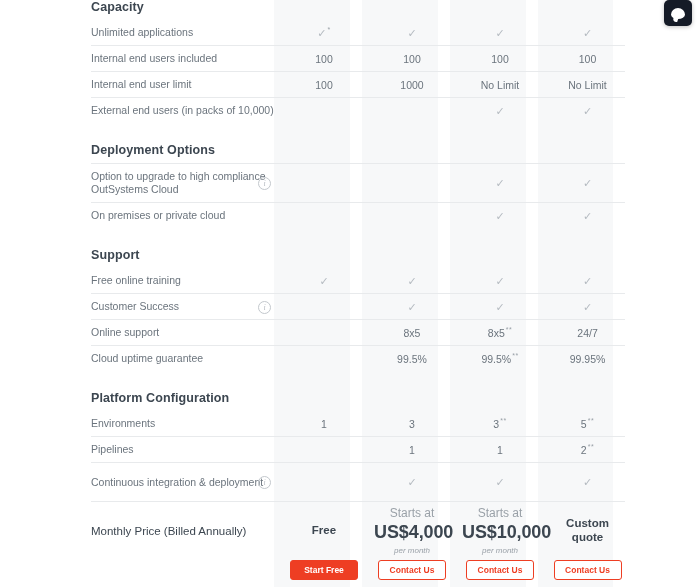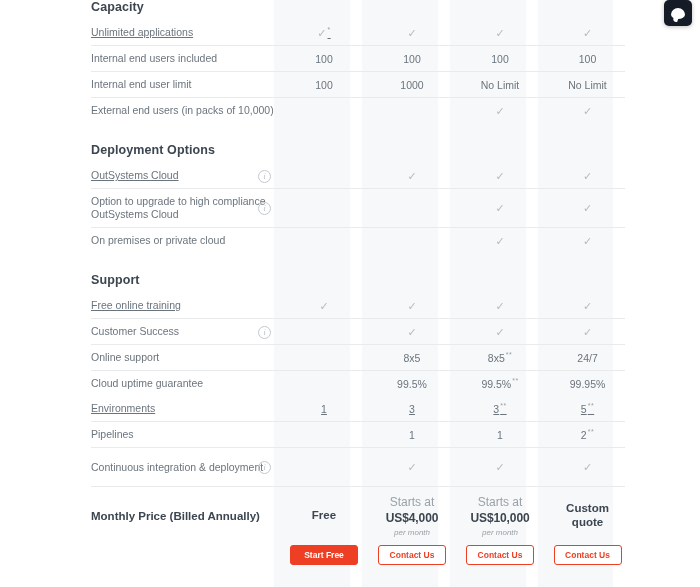--- a/index.html
+++ b/index.html
@@ -80,21 +80,21 @@
     padding-bottom: 6px;
     letter-spacing: .1px;
   }
   tr.section-row.first td { height: 14px; }
 
   
   tr.feat-row > td {
     height: 25px;
     border-top: 1px solid #e8eaec;
   }
-  tr.feat-row.no-rule > td { border-top: none; text-decoration: underline; }
+  tr.feat-row.no-rule > td { border-top: none; }
   tr.feat-row.tall > td { height: 38px; }
 
   td.feat-name {
     position: relative;
     font-size: 10.5px;
     color: #6b747d;
     padding-left: 5px;
     padding-right: 26px;
     line-height: 13px;
   }
@@ -139,37 +139,37 @@
   }
 
   
   tr.price-row > td {
     height: 58px;
     border-top: 1px solid #e8eaec;
     vertical-align: middle;
   }
   td.price-label {
     font-size: 11.5px;
-    font-weight: bold;
+    font-weight: normal;
     color: #3c4650;
     padding-left: 1px;
   }
   td.price-cell {
     text-align: center;
     line-height: 1.18;
   }
   .p-note {
     display: block;
     font-size: 12px;
     color: #9aa1a8;
     margin-bottom: 2px;
   }
   .p-amount {
     display: block;
-    font-size: 12px;
+    font-size: 18px;
     font-weight: bold;
     color: #3c4650;
     letter-spacing: -.1px;
   }
   .p-per {
     display: block;
     font-size: 8px;
     color: #9aa1a8;
     margin-top: 3px;
     font-style: italic;
@@ -316,31 +316,20 @@
             <td class="gap"></td>
             <td class="val"><span class="check">✓</span></td>
             <td class="gap"></td>
             <td class="val"><span class="check">✓</span></td>
           </tr>
           <tr class="section-row">
             <td colspan="9">
               <div class="section-title">Deployment Options</div>
             </td>
           </tr>
-          <tr class="feat-row no-rule">
-            <td class="feat-name"><span>OutSystems Cloud</span><span class="info-icon">i</span></td>
-            <td class="gap"></td>
-            <td class="val empty"></td>
-            <td class="gap"></td>
-            <td class="val"><span class="check">✓</span></td>
-            <td class="gap"></td>
-            <td class="val"><span class="check">✓</span></td>
-            <td class="gap"></td>
-            <td class="val"><span class="check">✓</span></td>
-          </tr>
           <tr class="feat-row tall">
             <td class="feat-name"><span>Option to upgrade to high compliance OutSystems Cloud</span><span class="info-icon">i</span></td>
             <td class="gap"></td>
             <td class="val empty"></td>
             <td class="gap"></td>
             <td class="val empty"></td>
             <td class="gap"></td>
             <td class="val"><span class="check">✓</span></td>
             <td class="gap"></td>
             <td class="val"><span class="check">✓</span></td>
@@ -397,20 +386,25 @@
           <tr class="feat-row">
             <td class="feat-name"><span>Cloud uptime guarantee</span></td>
             <td class="gap"></td>
             <td class="val empty"></td>
             <td class="gap"></td>
             <td class="val"><span>99.5%</span></td>
             <td class="gap"></td>
             <td class="val"><span>99.5%</span><span class="sup">**</span></td>
             <td class="gap"></td>
             <td class="val"><span>99.95%</span></td>
+          </tr>
+          <tr class="section-row">
+            <td colspan="9">
+              <div class="section-title">Platform Configuration</div>
+            </td>
           </tr>
           <tr class="feat-row no-rule">
             <td class="feat-name"><span>Environments</span></td>
             <td class="gap"></td>
             <td class="val"><span>1</span></td>
             <td class="gap"></td>
             <td class="val"><span>3</span></td>
             <td class="gap"></td>
             <td class="val"><span>3</span><span class="sup">**</span></td>
             <td class="gap"></td>

